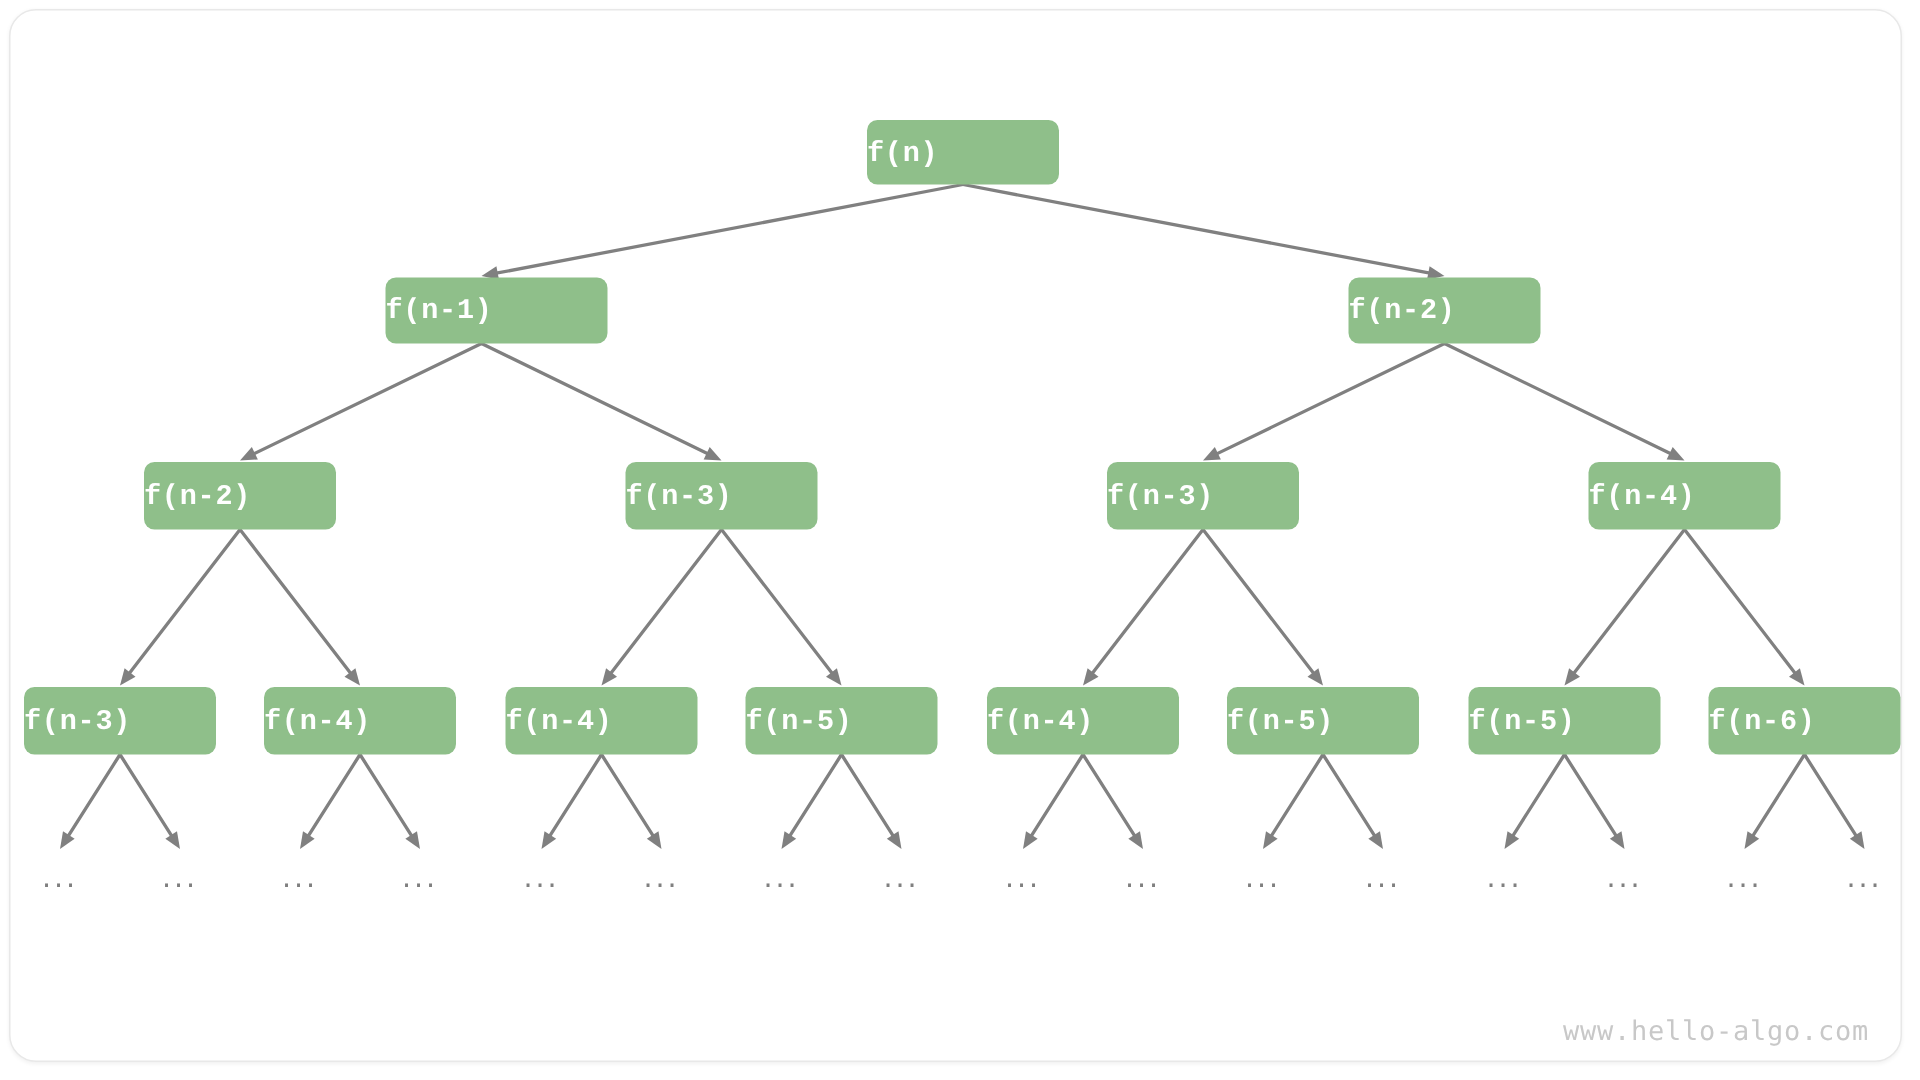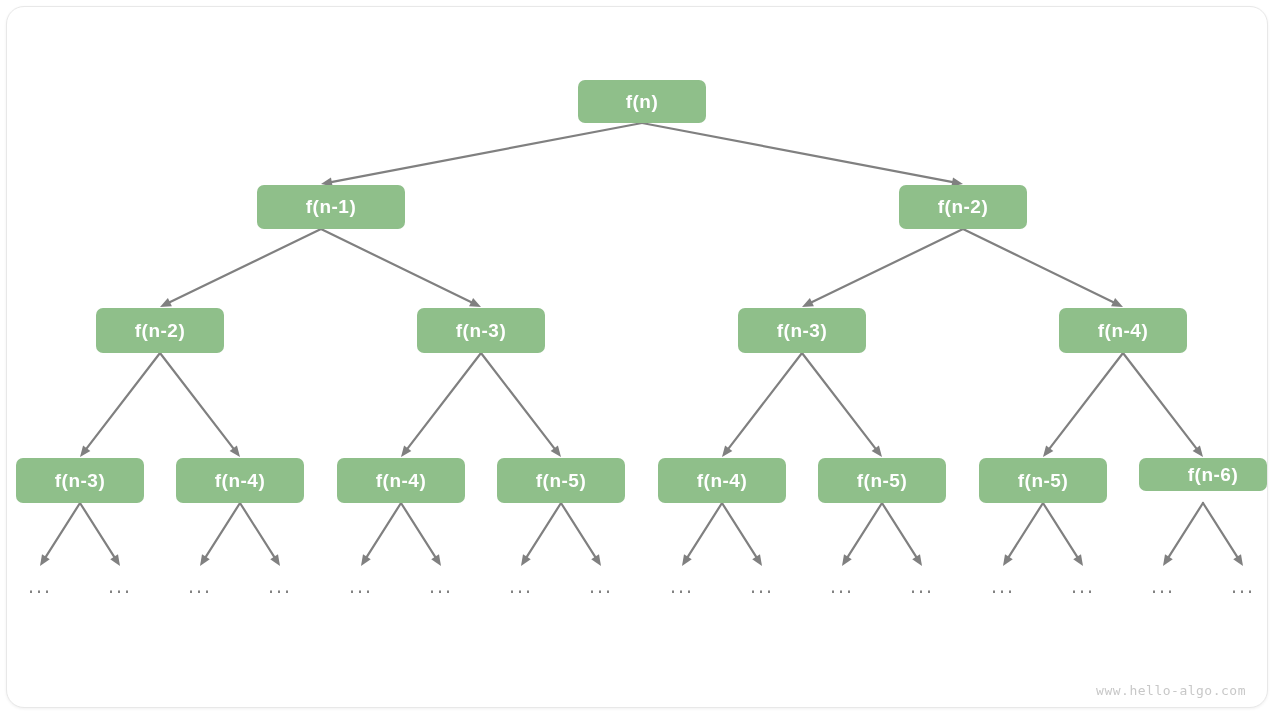--- a/index.html
+++ b/index.html
@@ -39,23 +39,23 @@
     height: 720px;
     pointer-events: none;
   }
   .node {
     position: absolute;
     box-sizing: border-box;
     background: #8FBF8A;
     border-radius: 7px;
     display: flex;
     align-items: center;
-    justify-content: center;
+    justify-content: flex-start;
     color: #ffffff;
-    font-family: Liberation Sans, sans-serif;
+    font-family: Liberation Mono, monospace;
     font-size: 19px;
     font-weight: bold;
     letter-spacing: 0.5px;
     white-space: nowrap;
   }
   .node-label {
     pointer-events: none;
   }
   .ellipsis {
     position: absolute;
@@ -66,21 +66,21 @@
     line-height: 1;
     white-space: nowrap;
     transform: translate(-50%, -50%);
   }
   .watermark {
     position: absolute;
     right: 34px;
     bottom: 22px;
     color: #c8c8c8;
     font-family: "DejaVu Sans Mono", "Liberation Mono", monospace;
-    font-size: 13px;
+    font-size: 18px;
     letter-spacing: 0.5px;
     white-space: nowrap;
   }
 </style>
 </head>
 <body>
 
 <div id="canvas">
   <div class="card-frame"></div>
 
@@ -243,21 +243,21 @@
       </div>
       <div class="node" style="left: 658px; top: 458px; width: 128px; height: 45px; background: rgb(143, 191, 138); color: rgb(255, 255, 255);">
         <span class="node-label">f(n-4)</span>
       </div>
       <div class="node" style="left: 818px; top: 458px; width: 128px; height: 45px; background: rgb(143, 191, 138); color: rgb(255, 255, 255);">
         <span class="node-label">f(n-5)</span>
       </div>
       <div class="node" style="left: 979px; top: 458px; width: 128px; height: 45px; background: rgb(143, 191, 138); color: rgb(255, 255, 255);">
         <span class="node-label">f(n-5)</span>
       </div>
-      <div class="node" style="left: 1139px; top: 458px; width: 128px; height: 33px; background: rgb(143, 191, 138); color: rgb(255, 255, 255); padding-left: 20px;">
+      <div class="node" style="left: 1139px; top: 458px; width: 128px; height: 45px; background: rgb(143, 191, 138); color: rgb(255, 255, 255);">
         <span class="node-label">f(n-6)</span>
       </div>
     </div>
   <div id="ellipsis-layer">
       <div class="ellipsis" style="left: 40px; top: 586px; color: rgb(128, 128, 128);">...</div>
       <div class="ellipsis" style="left: 120px; top: 586px; color: rgb(128, 128, 128);">...</div>
       <div class="ellipsis" style="left: 200px; top: 586px; color: rgb(128, 128, 128);">...</div>
       <div class="ellipsis" style="left: 280px; top: 586px; color: rgb(128, 128, 128);">...</div>
       <div class="ellipsis" style="left: 361px; top: 586px; color: rgb(128, 128, 128);">...</div>
       <div class="ellipsis" style="left: 441px; top: 586px; color: rgb(128, 128, 128);">...</div>

